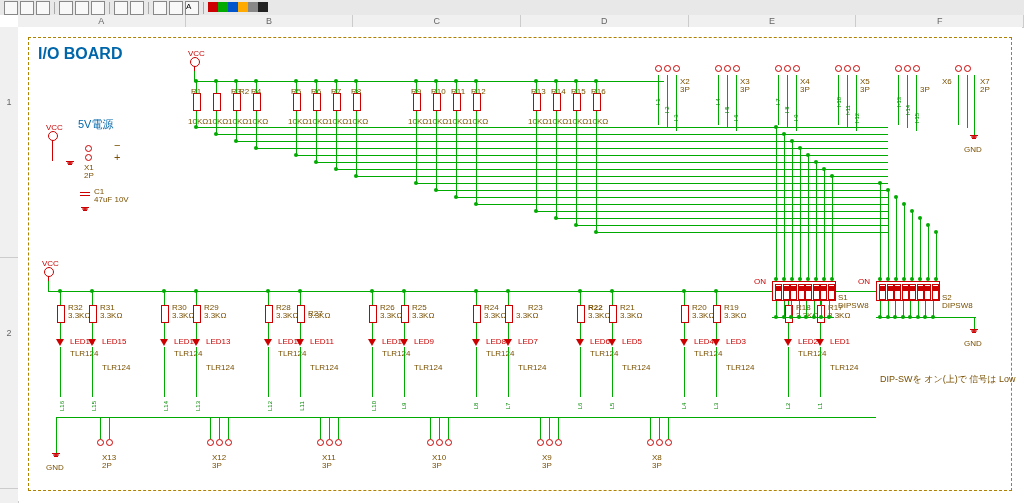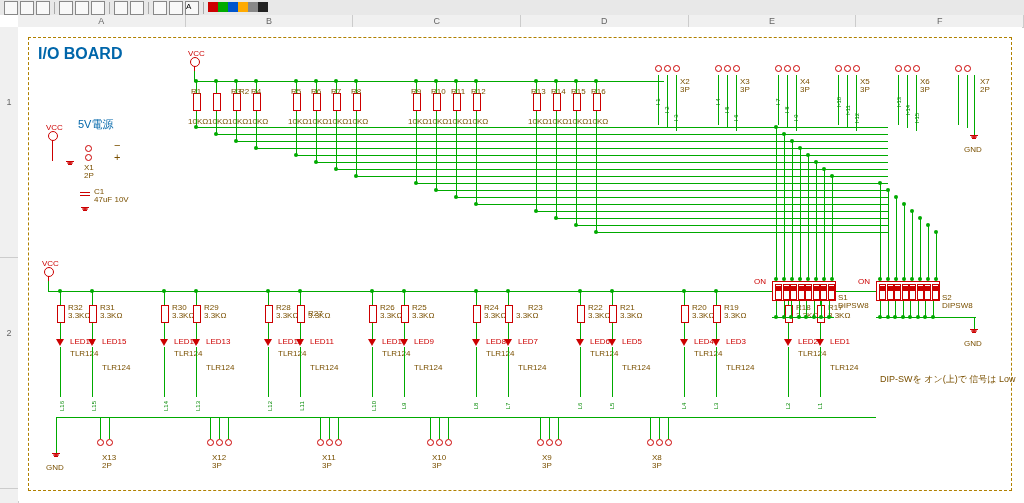--- a/index.html
+++ b/index.html
@@ -231,21 +231,21 @@
           <div class="conn" style="top:38px;left:816px;"><span class="conn-pin"></span><span class="conn-pin"></span><span class="conn-pin"></span></div>
      <div class="lbl" style="top:50px;left:842px;">X5</div>
      <div class="lbl" style="top:58px;left:842px;">3P</div>
           <div class="wire-v" style="top:48px;left:820px;height:50px;"></div>
           <div class="lbl green" style="top:72px;left:816px;transform:rotate(-90deg);font-size:6px;">I-10</div>
           <div class="wire-v" style="top:48px;left:829px;height:53px;"></div>
           <div class="lbl green" style="top:80px;left:825px;transform:rotate(-90deg);font-size:6px;">I-11</div>
           <div class="wire-v" style="top:48px;left:838px;height:56px;"></div>
           <div class="lbl green" style="top:88px;left:834px;transform:rotate(-90deg);font-size:6px;">I-12</div>
           <div class="conn" style="top:38px;left:876px;"><span class="conn-pin"></span><span class="conn-pin"></span><span class="conn-pin"></span></div>
-     <div class="lbl" style="top:50px;left:902px;text-align:right;">X6</div>
+     <div class="lbl" style="top:50px;left:924px;text-align:right;">X6</div>
      <div class="lbl" style="top:58px;left:902px;">3P</div>
           <div class="wire-v" style="top:48px;left:880px;height:50px;"></div>
           <div class="lbl green" style="top:72px;left:876px;transform:rotate(-90deg);font-size:6px;">I-13</div>
           <div class="wire-v" style="top:48px;left:889px;height:53px;"></div>
           <div class="lbl green" style="top:80px;left:885px;transform:rotate(-90deg);font-size:6px;">I-14</div>
           <div class="wire-v" style="top:48px;left:898px;height:56px;"></div>
           <div class="lbl green" style="top:88px;left:894px;transform:rotate(-90deg);font-size:6px;">I-15</div>
           <div class="conn" style="top:38px;left:936px;"><span class="conn-pin"></span><span class="conn-pin"></span></div>
      <div class="lbl" style="top:50px;left:962px;">X7</div>
      <div class="lbl" style="top:58px;left:962px;">2P</div>
@@ -467,21 +467,21 @@
      <div class="lbl" style="top:284px;left:498px;">3.3KΩ</div>
      <div class="wire-v" style="top:296px;left:490px;height:16px;"></div>
      <div class="led" style="top:312px;left:486px;"></div>
      <div class="lbl red" style="top:310px;left:500px;">LED7</div>
      <div class="lbl" style="top:336px;left:500px;">TLR124</div>
      <div class="wire-v" style="top:320px;left:490px;height:50px;"></div>
      <div class="lbl green" style="top:376px;left:487px;transform:rotate(-90deg);font-size:6px;">L7</div>
           <div class="dot" style="top:264px;left:562px;"></div>
      <div class="wire-v" style="top:264px;left:562px;height:14px;"></div>
      <div class="res" style="top:278px;left:559px;"></div>
-     <div class="lbl" style="top:276px;left:570px;">R22</div>
+     <div class="lbl" style="top:276px;left:570px;font-weight:bold;">R22</div>
      <div class="lbl" style="top:284px;left:570px;">3.3KΩ</div>
      <div class="wire-v" style="top:296px;left:562px;height:16px;"></div>
      <div class="led" style="top:312px;left:558px;"></div>
      <div class="lbl red" style="top:310px;left:572px;">LED6</div>
      <div class="lbl" style="top:322px;left:572px;">TLR124</div>
      <div class="wire-v" style="top:320px;left:562px;height:50px;"></div>
      <div class="lbl green" style="top:376px;left:559px;transform:rotate(-90deg);font-size:6px;">L6</div>
           <div class="dot" style="top:264px;left:594px;"></div>
      <div class="wire-v" style="top:264px;left:594px;height:14px;"></div>
      <div class="res" style="top:278px;left:591px;"></div>

